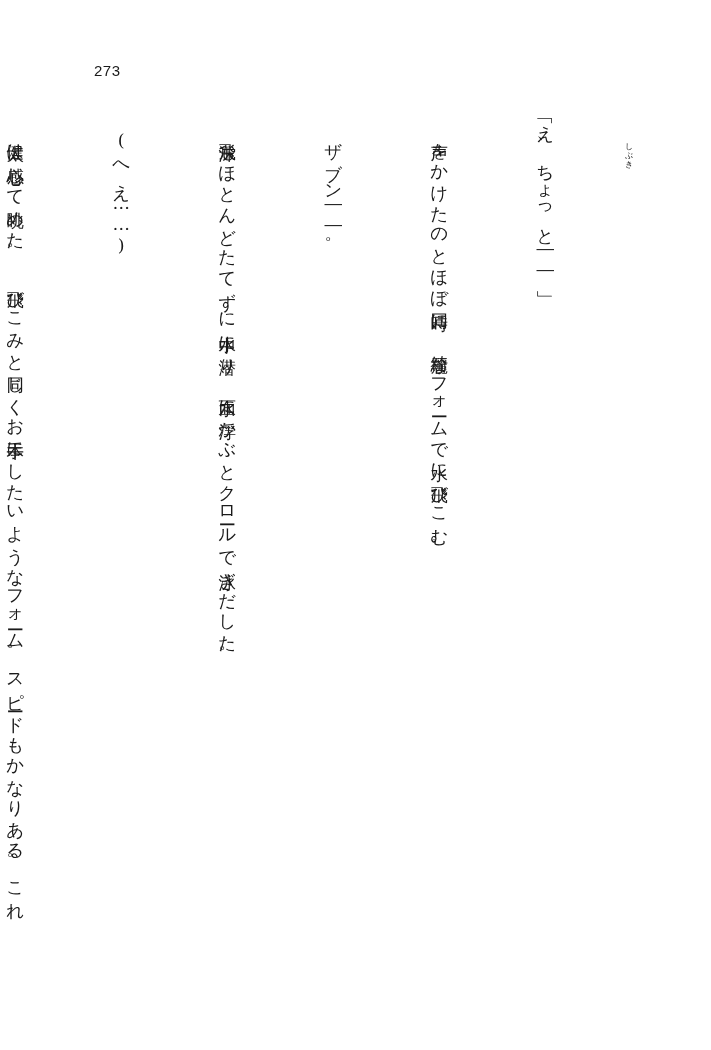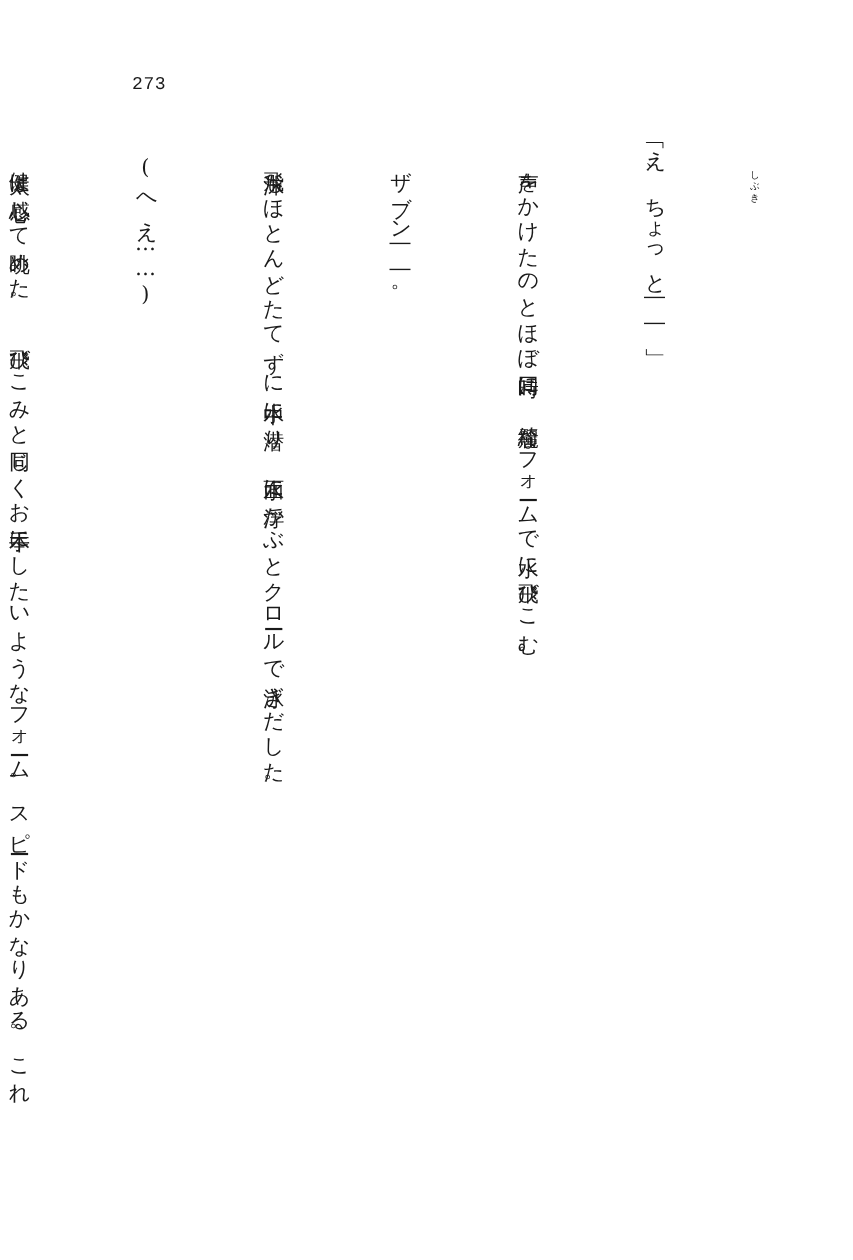--- a/index.html
+++ b/index.html
@@ -16,25 +16,25 @@
   }
   .page {
     position: relative;
     width: 711px;
     height: 1050px;
     box-sizing: border-box;
   }
   .page-number {
     position: absolute;
     top: 62px;
-    left: 110px;
+    left: 94px;
     font-size: 15px;
     letter-spacing: 0.5px;
     color: #1a1a1a;
-    font-family: Liberation Mono, monospace;
+    font-family: Liberation Sans, sans-serif;
   }
   .text-body {
     position: absolute;
     top: 112px;
     right: 78px;
     height: 820px;
     width: 560px;
     writing-mode: vertical-rl;
     text-orientation: upright;
     font-size: 17.5px;

